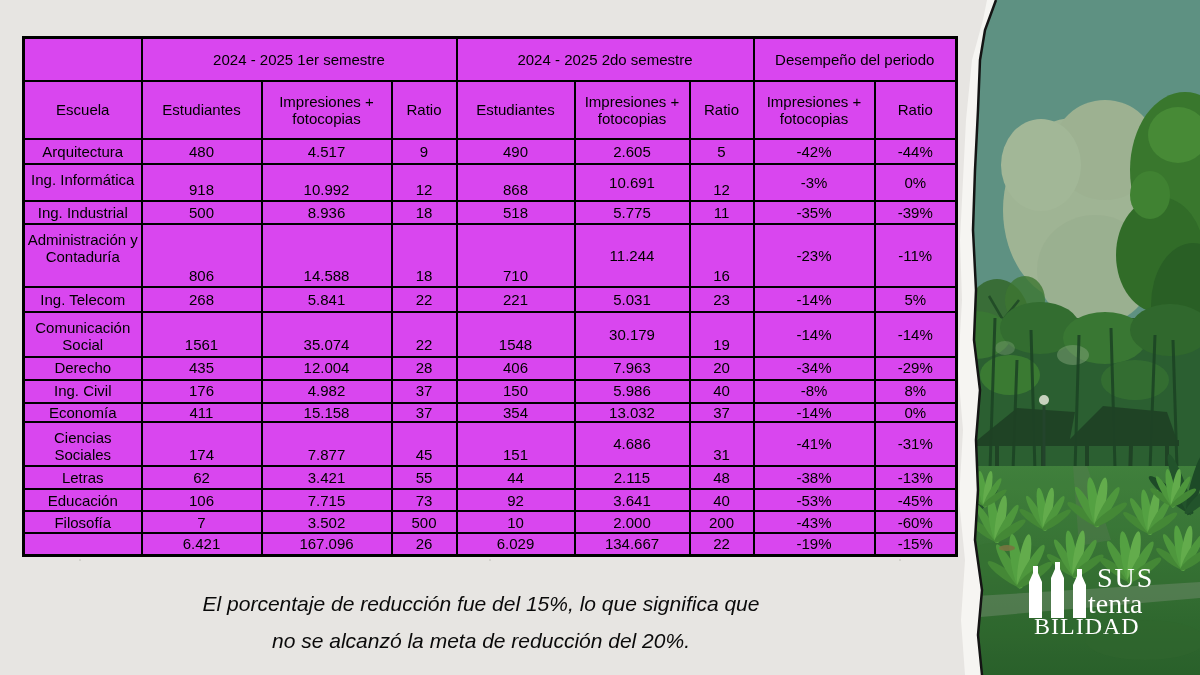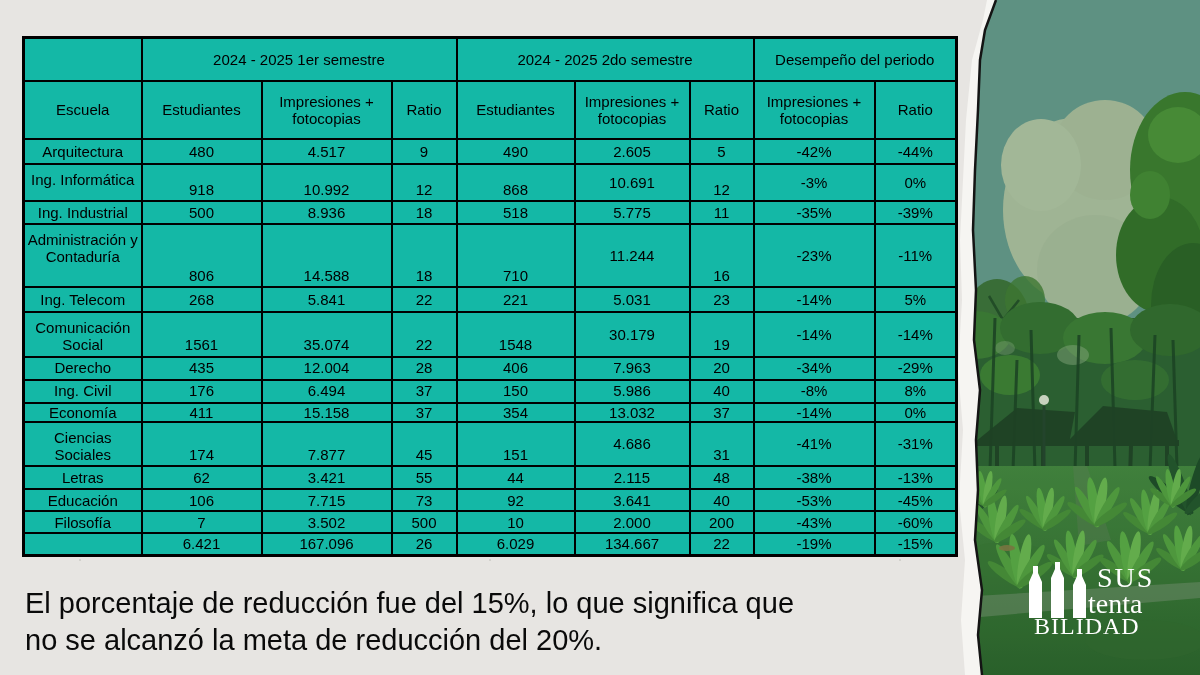--- a/index.html
+++ b/index.html
@@ -14,39 +14,39 @@
       radial-gradient(circle 1px at 30px 40px, rgba(120,120,118,.25) 60%, transparent 61%),
       radial-gradient(circle 1px at 140px 120px, rgba(120,120,118,.2) 60%, transparent 61%),
       radial-gradient(2px 1px at 80px 200px, rgba(140,138,132,.22) 60%, transparent 61%),
       radial-gradient(circle 1px at 220px 70px, rgba(120,120,118,.18) 60%, transparent 61%);
     background-size:290px 260px, 340px 310px, 410px 360px, 260px 230px;
   }
 
   
   table.dt{
     position:absolute;left:22px;top:36px;z-index:2;
-    border-collapse:collapse;table-layout:fixed;background:#14b8a6;
+    border-collapse:collapse;table-layout:fixed;background:#d946ef;
     font-size:15px;line-height:1.15;border:3px solid #000;
   }
   .dt th,.dt td{
     border:2px solid #000;text-align:center;vertical-align:middle;
     font-weight:400;padding:0 2px;overflow:hidden;
   }
   .dt thead tr.gh th{height:41px}
   .dt thead tr.ch th{height:56px}
   .dt tr.tall td{vertical-align:bottom;padding-bottom:2px}
   .dt tr.tall td:first-child{vertical-align:top;padding-top:6px}
   .dt tr.tall td:nth-child(6),
   .dt tr.tall td:nth-child(8),
   .dt tr.tall td:nth-child(9){vertical-align:middle;padding-bottom:0}
 
   
   .caption{
     position:absolute;left:25px;top:585px;width:912px;z-index:2;
-    font-size:29px;line-height:37px;color:#0a0a0a;
+    text-align:center;font-size:21px;line-height:37px;color:#0a0a0a;font-style:italic;
   }
 
   
   .photo-wrap{position:absolute;left:945px;top:0;width:255px;height:675px;z-index:1}
   .photo-wrap svg{display:block}
 
   
   .logo{
     position:absolute;left:1020px;top:552px;width:178px;height:100px;z-index:3;
     color:#fff;font-family:"Liberation Serif","DejaVu Serif",serif;
@@ -164,21 +164,21 @@
       <td>28</td>
       <td>406</td>
       <td>7.963</td>
       <td>20</td>
       <td>-34%</td>
       <td>-29%</td>
     </tr>
     <tr style="height:23px">
       <td>Ing. Civil</td>
       <td>176</td>
-      <td>6.494</td>
+      <td>4.982</td>
       <td>37</td>
       <td>150</td>
       <td>5.986</td>
       <td>40</td>
       <td>-8%</td>
       <td>8%</td>
     </tr>
     <tr style="height:14px">
       <td>Economía</td>
       <td>411</td>

